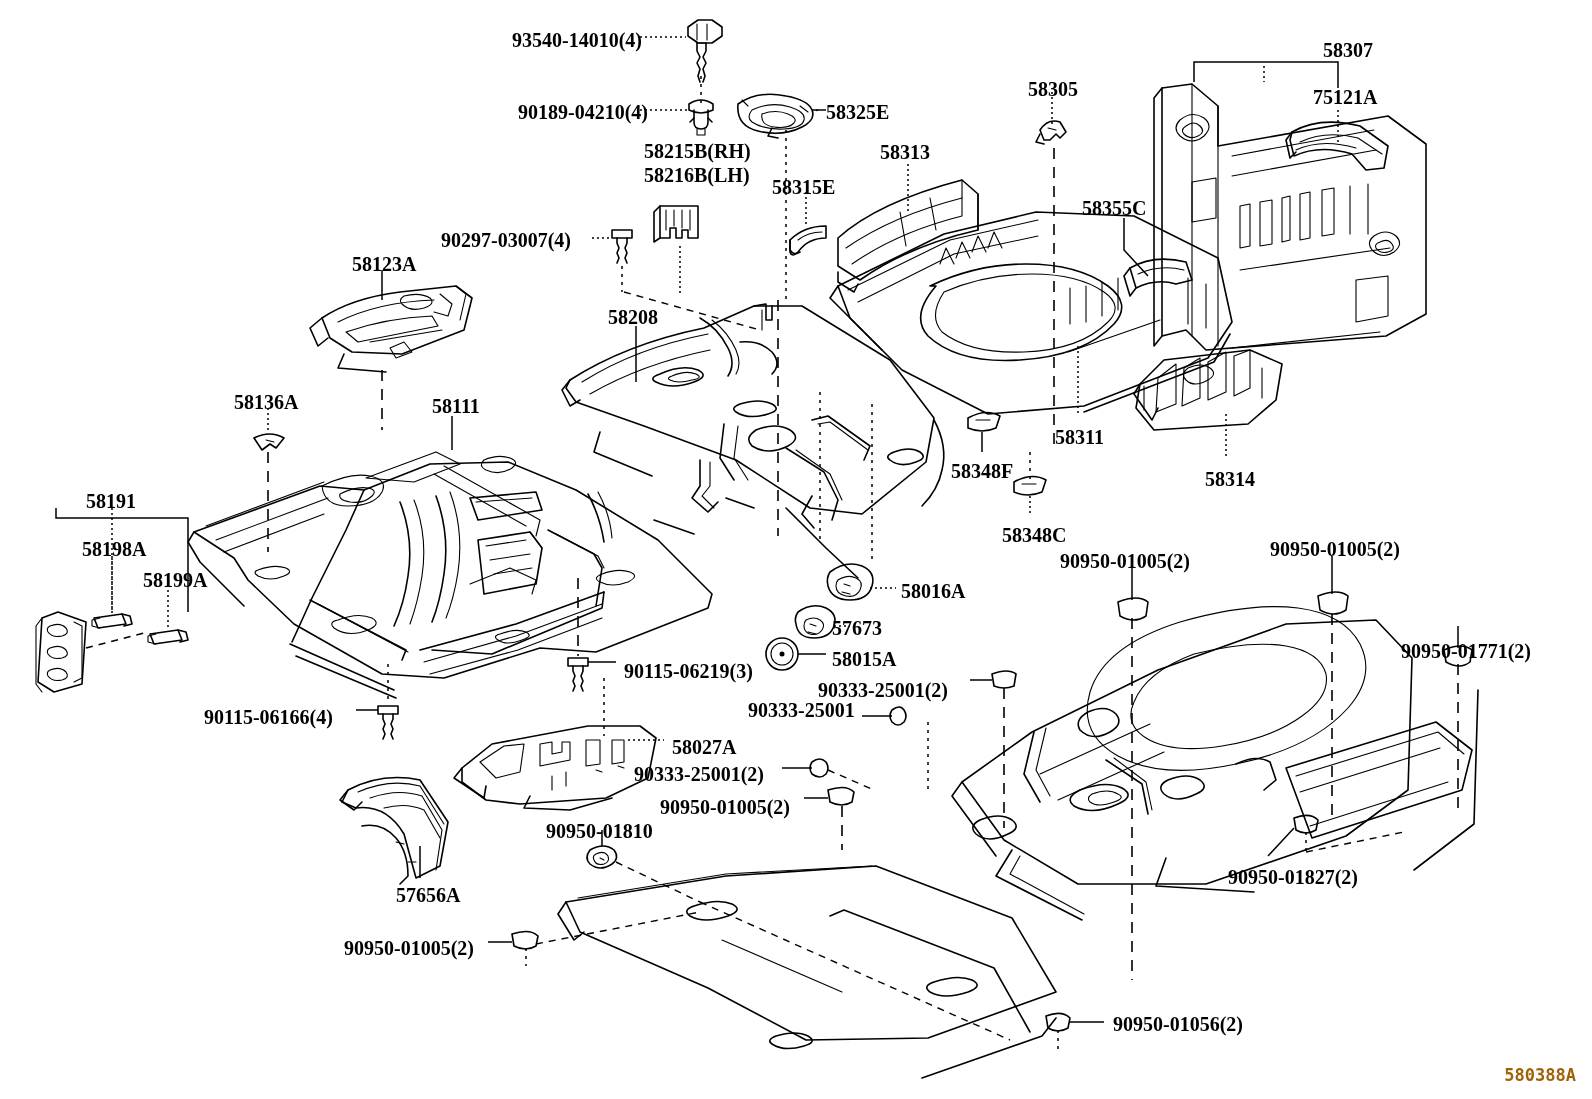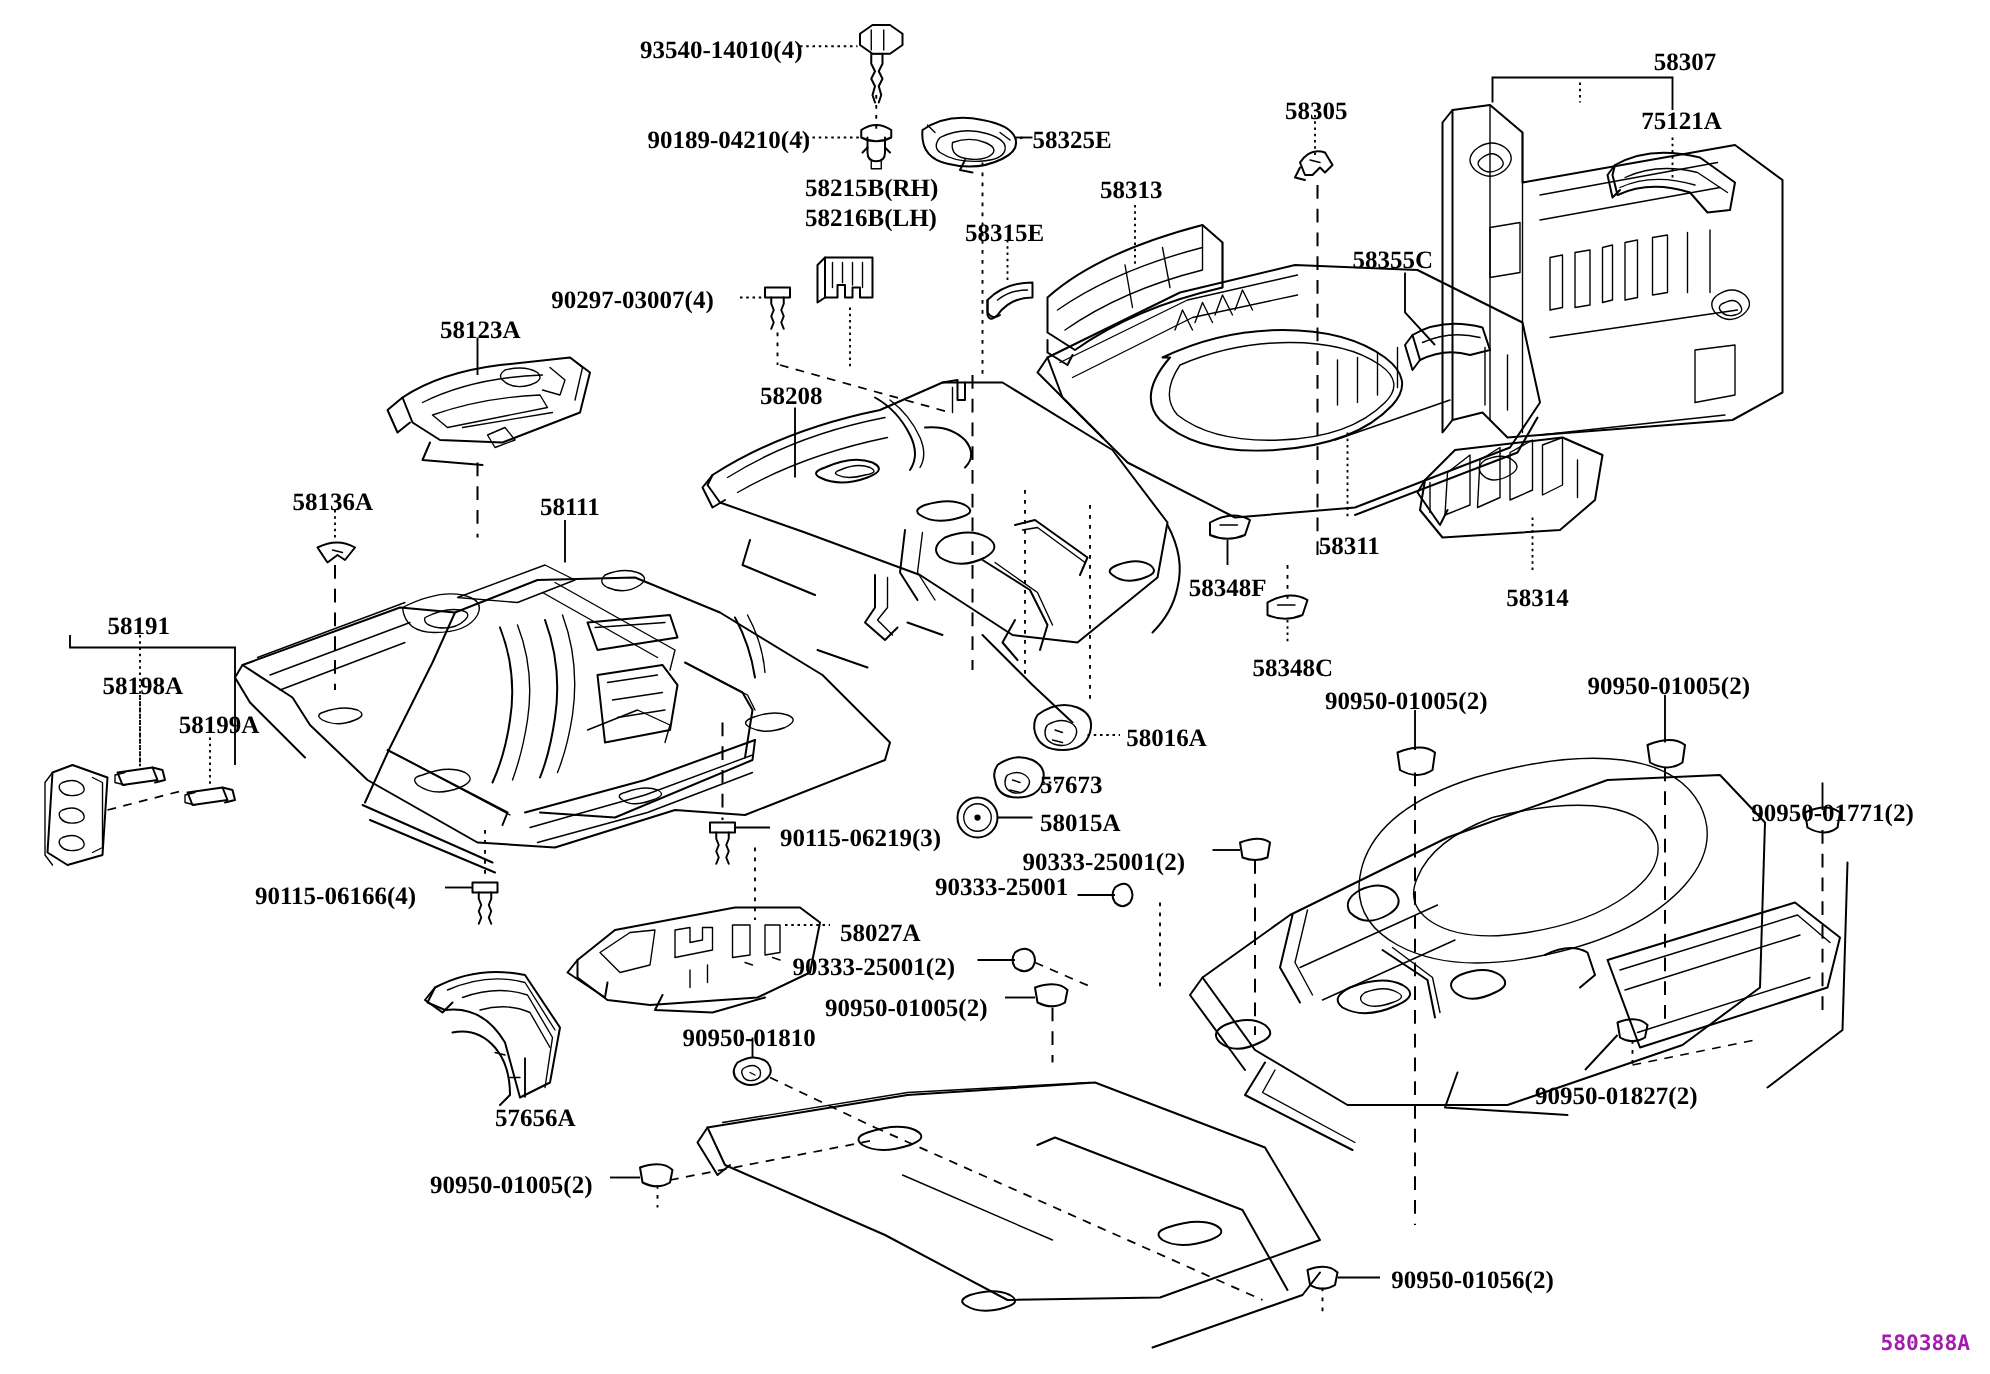--- a/index.html
+++ b/index.html
@@ -2,21 +2,21 @@
 <html><head>
 <meta charset="utf-8">
 <style>
   html,body{margin:0;padding:0;background:#ffffff;}
   #page{position:relative;width:1592px;height:1099px;background:#fff;overflow:hidden;
         font-family:"DejaVu Sans Mono","Liberation Mono",monospace;}
   .lbl{position:absolute;font-family:Liberation Serif, serif;
        font-size:20px;font-weight:bold;color:#000;white-space:nowrap;letter-spacing:0px;
        line-height:24px;}
   #diagid{position:absolute;right:16px;bottom:14px;font-size:17px;font-weight:bold;
-          font-family:"DejaVu Sans Mono","Liberation Mono",monospace;color:#a21caf;}
+          font-family:"DejaVu Sans Mono","Liberation Mono",monospace;color:#a16207;}
   svg.art{position:absolute;left:0;top:0;width:1592px;height:1099px;}
   .f{fill:none;stroke:#000;stroke-width:1.6;stroke-linejoin:round;stroke-linecap:round;}
   .ft{fill:none;stroke:#000;stroke-width:1.1;stroke-linejoin:round;stroke-linecap:round;}
   .lead{stroke:#000;stroke-width:1.5;fill:none;}
   .dotlead{stroke:#000;stroke-width:1.5;fill:none;stroke-dasharray:2,3;}
   .dashax{stroke:#000;stroke-width:1.6;fill:none;stroke-dasharray:11,8;}
   .dashax2{stroke:#000;stroke-width:1.5;fill:none;stroke-dasharray:3,5;}
   .dashax3{stroke:#000;stroke-width:1.4;fill:none;stroke-dasharray:7,6;}
   .blk{fill:#000;}
 </style>

